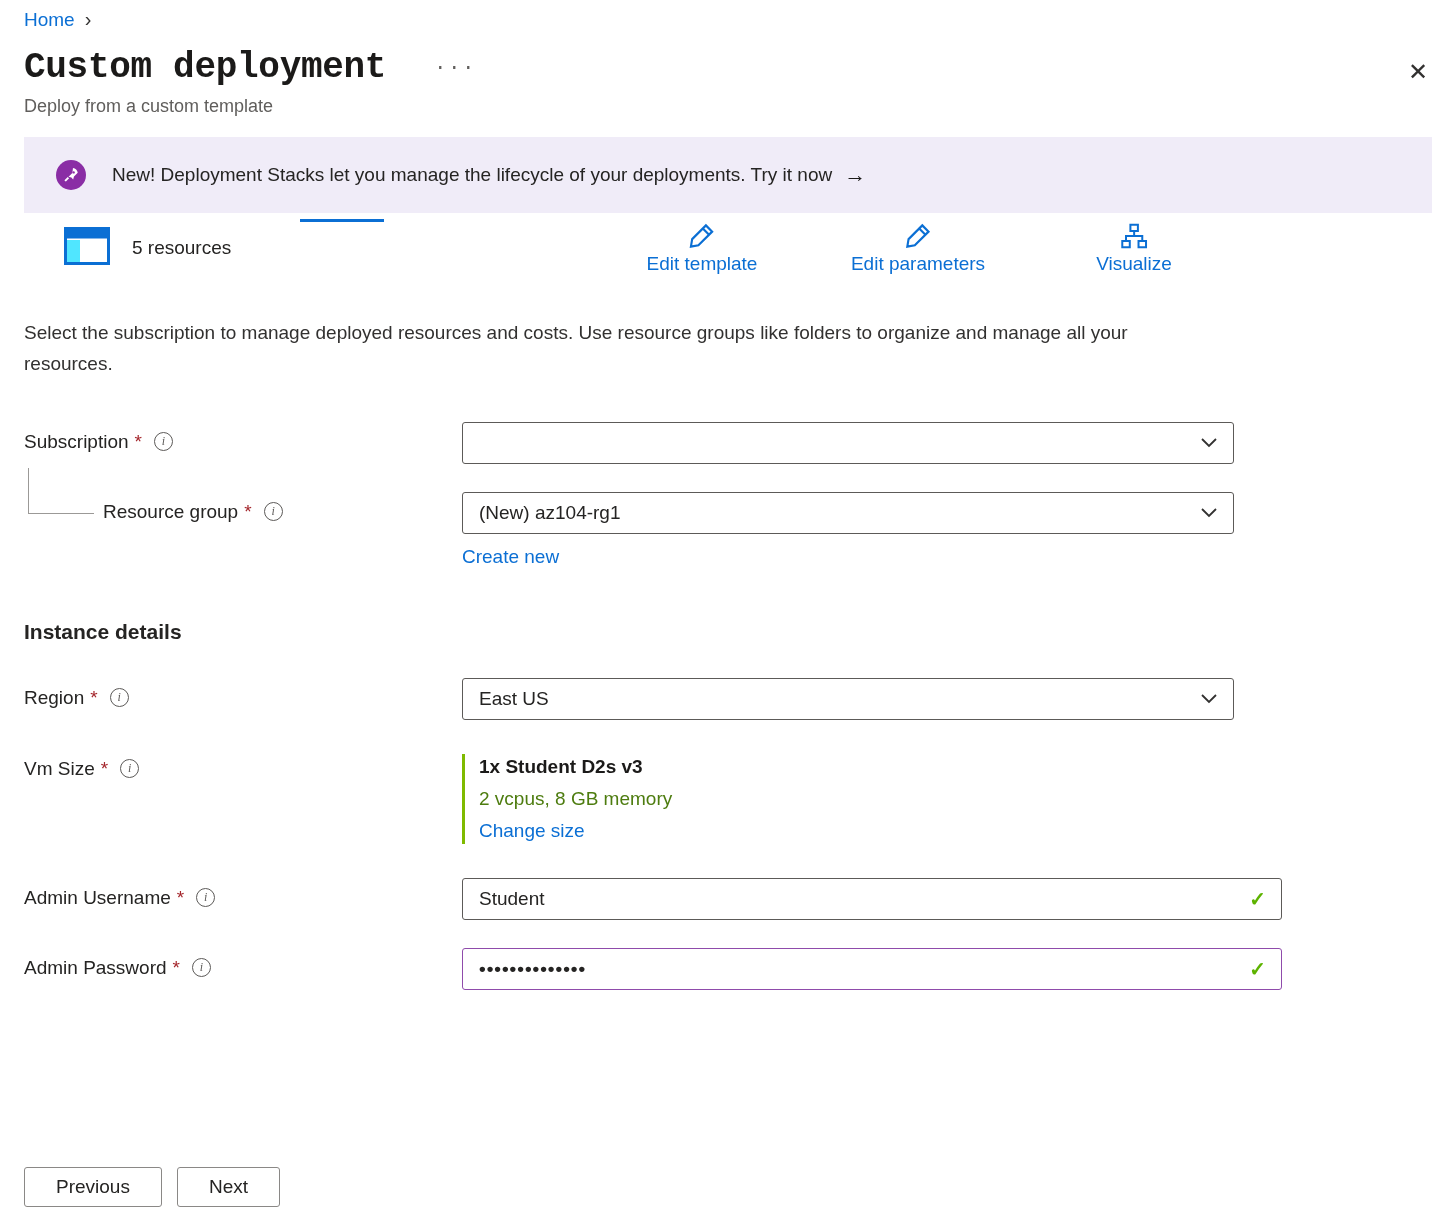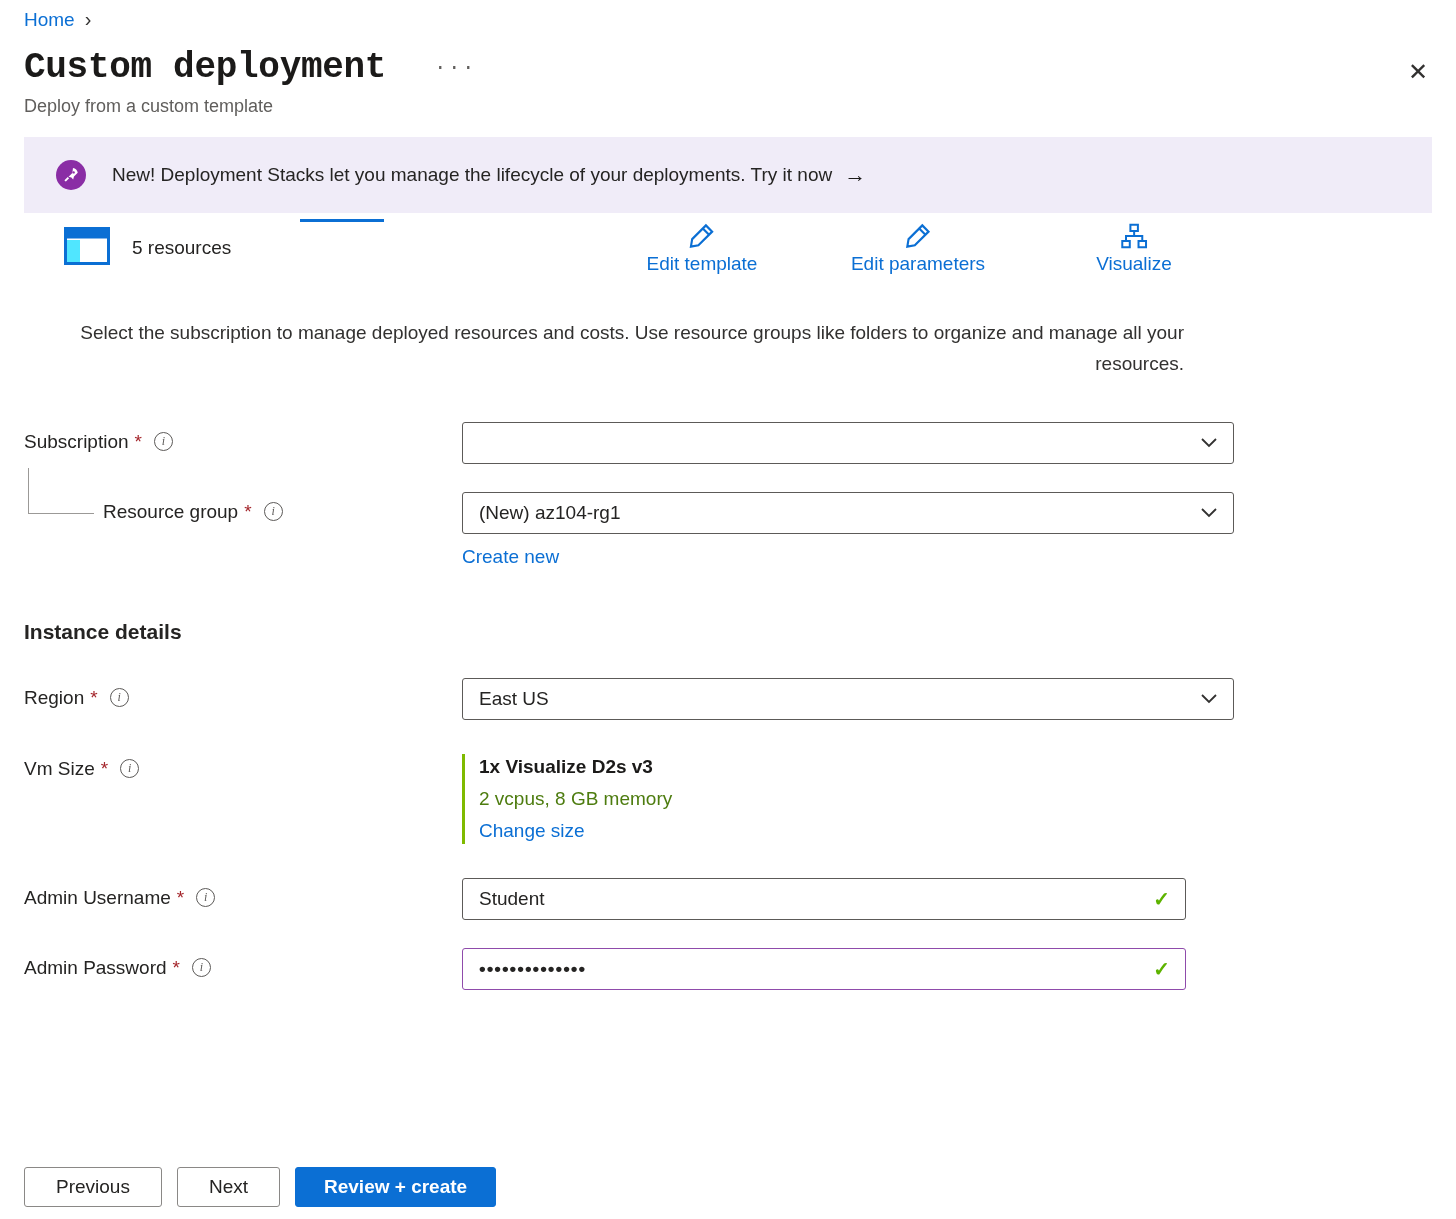--- a/index.html
+++ b/index.html
@@ -39,21 +39,21 @@
   .t-action .t-icon { display:block; height:32px; }
   .t-action .t-label { font-size:19px; }
   .t-edit-template { left:678px; }
   .t-edit-parameters { left:894px; }
   .t-visualize { left:1110px; }
 
   
   h2.section { font-size:21px; font-weight:700; color:#252423; }
   .h-project { margin-top:52px; }
   .h-instance { margin-top:52px; }
-  .desc { margin-top:22px; font-size:19px; line-height:1.65; color:#323130; max-width:1160px;text-align:right; }
+  .desc { margin-top:22px; font-size:19px; line-height:1.65; color:#323130; max-width:1160px; }
 
   
   .form-block { position:relative; margin-top:42px; }
   .form-row { display:flex; align-items:flex-start; }
   .row-gap-lg { margin-top:28px; }
   .row-gap-xl { margin-top:34px; }
   .label-col { width:438px; display:flex; align-items:center; padding-top:9px; flex:0 0 auto; }
   .label-col.indented { padding-left:79px; }
   .f-label { font-size:19px; color:#252423; }
   .req { color:#a4262c; margin-left:6px; font-size:19px; }
@@ -73,21 +73,21 @@
   .link { color:#0b6fd4; font-size:19px; text-decoration:none; cursor:pointer; display:inline-block;text-align:right; }
   .create-new { margin-top:12px; }
 
   
   .vm-block { border-left:3px solid #7fba00; padding:2px 0 2px 14px; }
   .vm-name { font-size:19px; font-weight:700; color:#1b1a19; }
   .vm-specs { margin-top:10px; font-size:19px; color:#4d7c0f; }
   .vm-change { margin-top:10px; }
 
   
-  .input-wrap { position:relative; width:724px; }
+  .input-wrap { position:relative; width:820px; }
   .text-input { width:100%; height:42px; border:1px solid #5c5a58; border-radius:3px; padding:0 44px 0 16px;
     font-size:19px; color:#252423; font-family:"Liberation Sans", sans-serif; outline:none; background:#fff; }
   .password-input { border-color:#8f4bab; letter-spacing:1px; font-weight:700; }
   .valid-check { position:absolute; right:16px; top:50%; transform:translateY(-50%); color:#5db300;
     font-size:20px; font-weight:700; pointer-events:none; }
 
   
   .footer { position:absolute; left:24px; bottom:12px; display:flex; gap:15px; }
   .btn { height:40px; padding:0 31px; border:1px solid #8a8886; background:#fff; color:#252423;
     font-size:19px; border-radius:3px; cursor:pointer; font-family:"Liberation Sans", sans-serif; }
@@ -233,21 +233,21 @@
   </div>
 
   <div class="form-row row-gap-xl">
     <div class="label-col" style="padding-top:4px;">
       <span class="f-label">Vm Size</span>
       <span class="req">*</span>
       <span class="info">i</span>
     </div>
     <div class="control-col">
       <div class="vm-block">
-        <div class="vm-name">1x Visualize D2s v3</div>
+        <div class="vm-name">1x Student D2s v3</div>
         <div class="vm-specs">2 vcpus, 8 GB memory</div>
         <a class="link vm-change">Change size</a>
       </div>
     </div>
   </div>
 
   <div class="form-row row-gap-xl">
     <div class="label-col">
       <span class="f-label">Admin Username</span>
       <span class="req">*</span>
@@ -271,16 +271,15 @@
       <div class="input-wrap">
         <input type="text" class="text-input password-input" value="••••••••••••••" style="">
         <span class="valid-check">✓</span>
       </div>
     </div>
   </div>
 
   <div class="footer">
     <button class="btn">Previous</button>
     <button class="btn">Next</button>
-    <button class="btn btn-primary">Review + create</button>
   </div>
 
 </div>
 
 </body></html>

